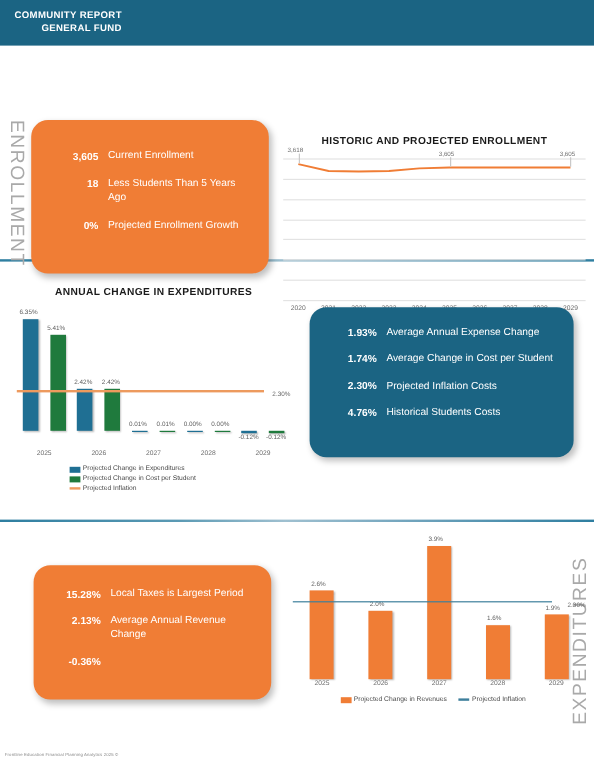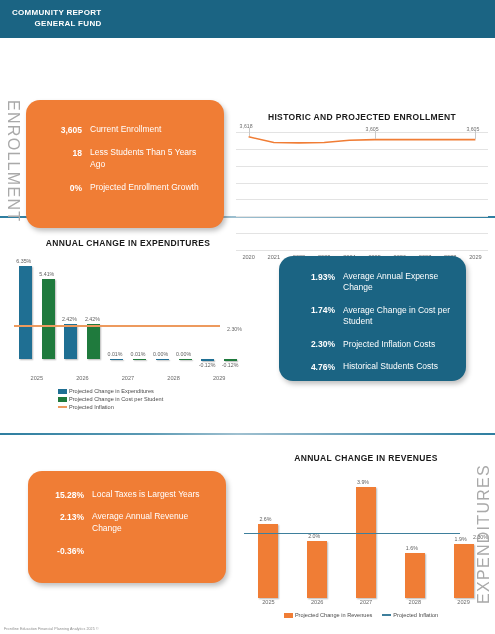--- a/index.html
+++ b/index.html
@@ -219,21 +219,21 @@
         <span class="lg-swatch" style="background:#1f7a3d;"></span>
         <span class="lg-text">Projected Change in Cost per Student</span>
       </div>
       <div class="legend-row">
         <span class="lg-line" style="background:#ed9a5e;"></span>
         <span class="lg-text">Projected Inflation</span>
       </div>
     </div>
   </div>
 
-  <div class="panel blue" style="left:258px; top:38px; width:187px; height:125px;margin-left:21px;">
+  <div class="panel blue" style="left:258px; top:38px; width:220px; height:125px;">
     <div class="panel-rows" style="padding-top:15px;">
       <div class="prow">
         <span class="pval">1.93%</span>
         <span class="ptext">Average Annual Expense Change</span>
       </div>
       <div class="prow">
         <span class="pval">1.74%</span>
         <span class="ptext">Average Change in Cost per Student</span>
       </div>
       <div class="prow">
@@ -249,34 +249,33 @@
 </div>
 
 <div class="divider"></div>
 
 <div class="section" style="height:198px;">
 
   <div class="panel orange" style="left:28px; top:36px; width:198px; height:112px;">
     <div class="panel-rows" style="padding-top:18px;">
       <div class="prow">
         <span class="pval">15.28%</span>
-        <span class="ptext">Local Taxes is Largest Years</span>
+        <span class="ptext">Local Taxes is Largest Period</span>
       </div>
       <div class="prow" style="margin-top:10px;">
         <span class="pval">2.13%</span>
         <span class="ptext">Average Annual Revenue Change</span>
       </div>
       <div class="prow" style="margin-top:10px;">
         <span class="pval">-0.36%</span>
       </div>
     </div>
   </div>
 
   <div class="barchart" style="left:244px; top:6px; width:244px; height:190px;">
-    <div class="chart-title" style="margin-bottom:10px;">ANNUAL CHANGE IN REVENUES</div>
     <div class="bar-plot" id="rev-plot" style="height:125px;">
         <div class="bar" style="left: 14.4px; width: 20px; top: 51.1364px; height: 73.8636px; bottom: auto; background: rgb(240, 125, 53); box-shadow: rgba(0, 0, 0, 0.28) 1px 1px 1.5px;"></div>
         <div class="bar-lbl" style="left: 15.4px; top: 43.1364px;">2.6%</div>
         <div class="bar" style="left: 63.2px; width: 20px; top: 68.1818px; height: 56.8182px; bottom: auto; background: rgb(240, 125, 53); box-shadow: rgba(0, 0, 0, 0.28) 1px 1px 1.5px;"></div>
         <div class="bar-lbl" style="left: 64.2px; top: 60.1818px;">2.0%</div>
         <div class="bar" style="left: 112px; width: 20px; top: 14.2045px; height: 110.795px; bottom: auto; background: rgb(240, 125, 53); box-shadow: rgba(0, 0, 0, 0.28) 1px 1px 1.5px;"></div>
         <div class="bar-lbl" style="left: 113px; top: 6.20455px;">3.9%</div>
         <div class="bar" style="left: 160.8px; width: 20px; top: 79.5455px; height: 45.4545px; bottom: auto; background: rgb(240, 125, 53); box-shadow: rgba(0, 0, 0, 0.28) 1px 1px 1.5px;"></div>
         <div class="bar-lbl" style="left: 161.8px; top: 71.5455px;">1.6%</div>
         <div class="bar" style="left: 209.6px; width: 20px; top: 71.0227px; height: 53.9773px; bottom: auto; background: rgb(240, 125, 53); box-shadow: rgba(0, 0, 0, 0.28) 1px 1px 1.5px;"></div>

